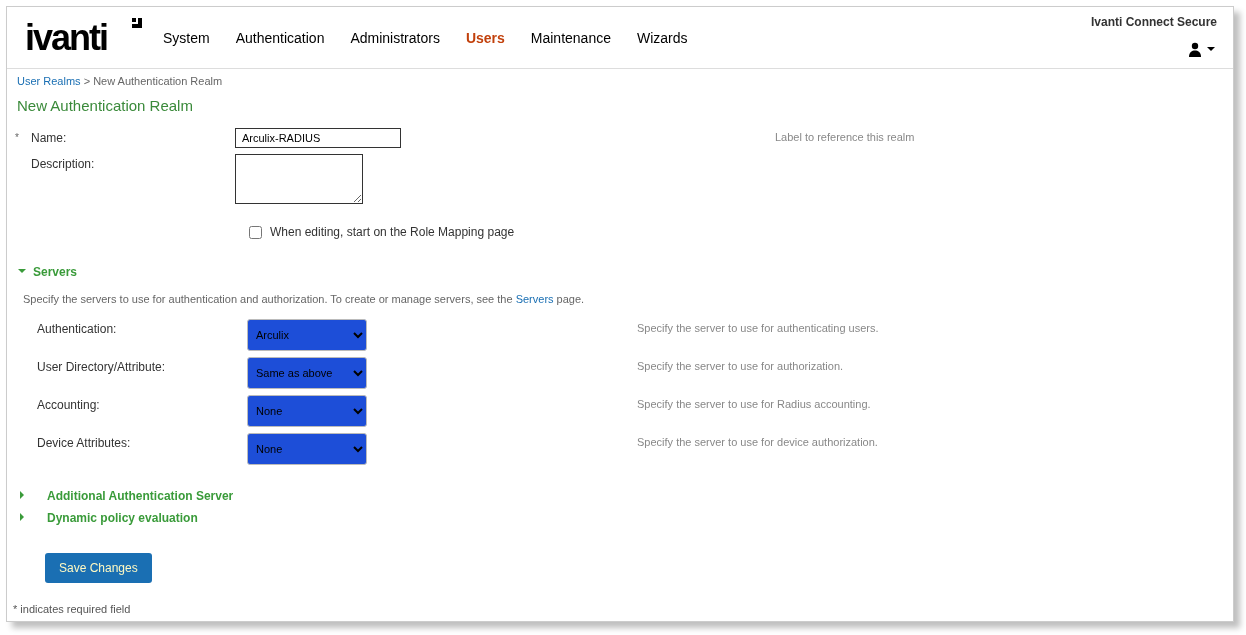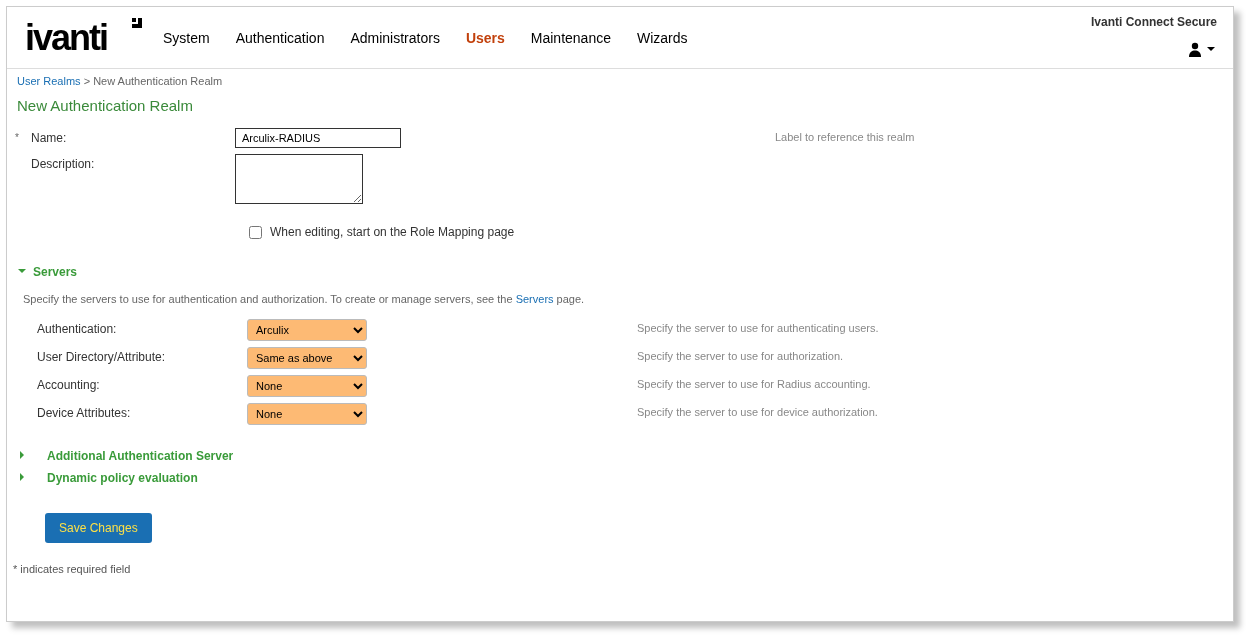--- a/index.html
+++ b/index.html
@@ -166,32 +166,32 @@
     }
     .servers-rows {
       padding: 0 10px;
     }
     .select {
       width: 120px;
       padding: 2px 4px;
       border: 1px solid #bbb;
       border-radius: 3px;
       font-size: 11px;
-      height: 22px;
-      background: #fdba74;
+      height: 32px;
+      background: #1d4ed8;
     }
     .servers-rows .form-row {
       margin-bottom: 6px;
     }
     .servers-rows .hint-col {
       margin-left: 270px;
     }
     .save-btn {
       background: #1a6fb3;
-      color: #fde047;
+      color: #fef9c3;
       border: none;
       border-radius: 3px;
       padding: 8px 14px;
       font-size: 12px;
       cursor: pointer;
       margin: 24px 0 0 38px;
     }
     .footnote {
       font-size: 11px;
       color: #555;

